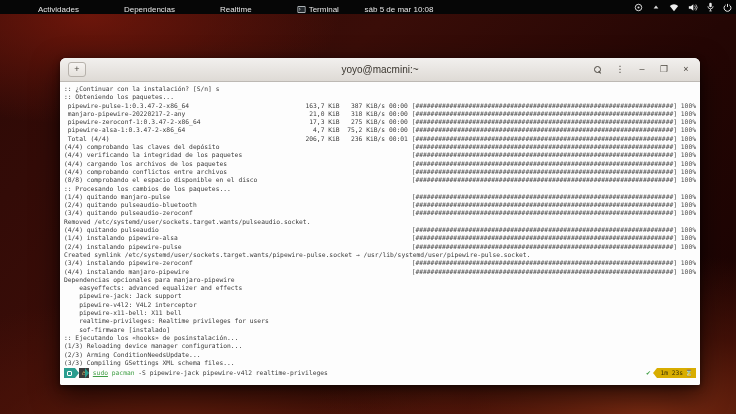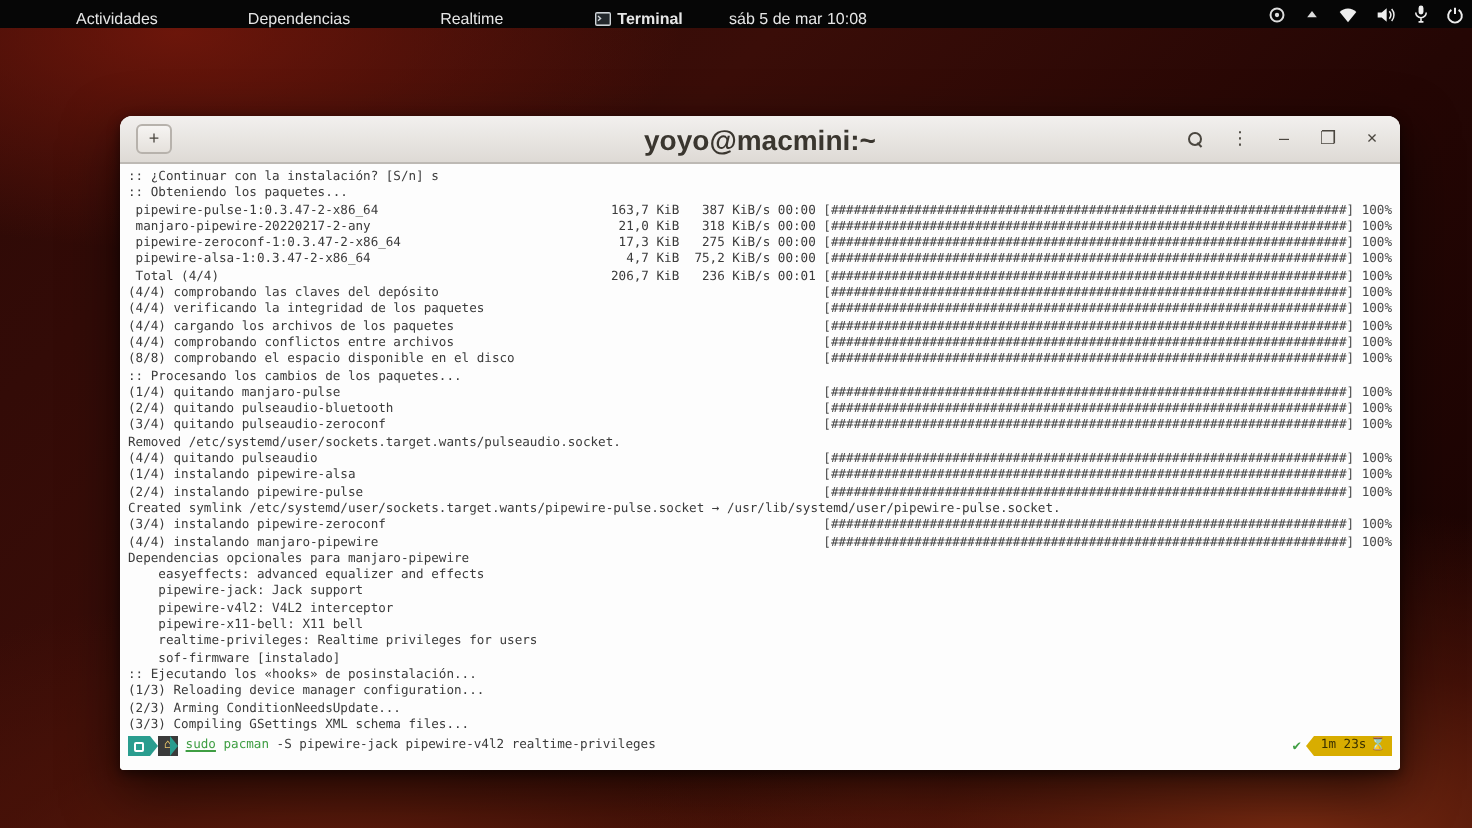--- a/index.html
+++ b/index.html
@@ -37,21 +37,21 @@
   .titlebar {
     height:24px; flex:0 0 24px;
     background:linear-gradient(#f2f0ee,#dedad5);
     border-bottom:1px solid #bdb9b4;
     border-radius:6px 6px 0 0;
     display:flex; align-items:center;
     padding:0 8px; position:relative;
   }
   .title-text {
     position:absolute; left:50%; transform:translateX(-50%);
-    font-size:14px; font-weight:bold; color:#3a362f;
+    font-size:10px; font-weight:normal; color:#3a362f;
   }
   .newtab-btn {
     width:18px; height:15px; border:1px solid #b7b2ac; border-radius:3px;
     background:linear-gradient(#f6f4f2,#e5e1dc);
     display:flex; align-items:center; justify-content:center;
     color:#4a463f; font-size:9px; line-height:1; cursor:pointer;
   }
   .tb-controls { position:absolute; right:8px; display:flex; align-items:center; gap:10px; color:#4a463f; }
   .tb-controls .ctl { font-size:9px; line-height:1; cursor:pointer; display:flex; align-items:center; justify-content:center; width:12px; height:12px; }
   .search-glyph { position:relative; width:8px; height:8px; }
@@ -103,21 +103,21 @@
   </div>
   <div class="tb-item">
     <span>Realtime</span>
   </div>
   <div class="tb-item">
     <svg width="9" height="9" viewBox="0 0 9 9">
       <rect x="0.5" y="1" width="8" height="7" rx="1" fill="#cfd4d8"></rect>
       <rect x="1.2" y="1.8" width="6.6" height="5.4" fill="#23282c"></rect>
       <path d="M2 3 l1.3 1.2 L2 5.4" stroke="#cfd4d8" stroke-width="0.7" fill="none"></path>
     </svg>
-    <span style="font-weight:bold;">Terminal</span>
+    <span style="font-weight:normal;">Terminal</span>
   </div>
   <div class="tb-item tb-clock">
     <span>sáb 5 de mar 10:08</span>
   </div>
   <div class="tb-right">
     <svg width="9" height="9" viewBox="0 0 10 10">
       <circle cx="5" cy="5" r="3.6" fill="none" stroke="#dddddd" stroke-width="1.1"></circle>
       <circle cx="5" cy="5" r="1.2" fill="#dddddd"></circle>
     </svg>
     <svg width="8" height="8" viewBox="0 0 10 10">

